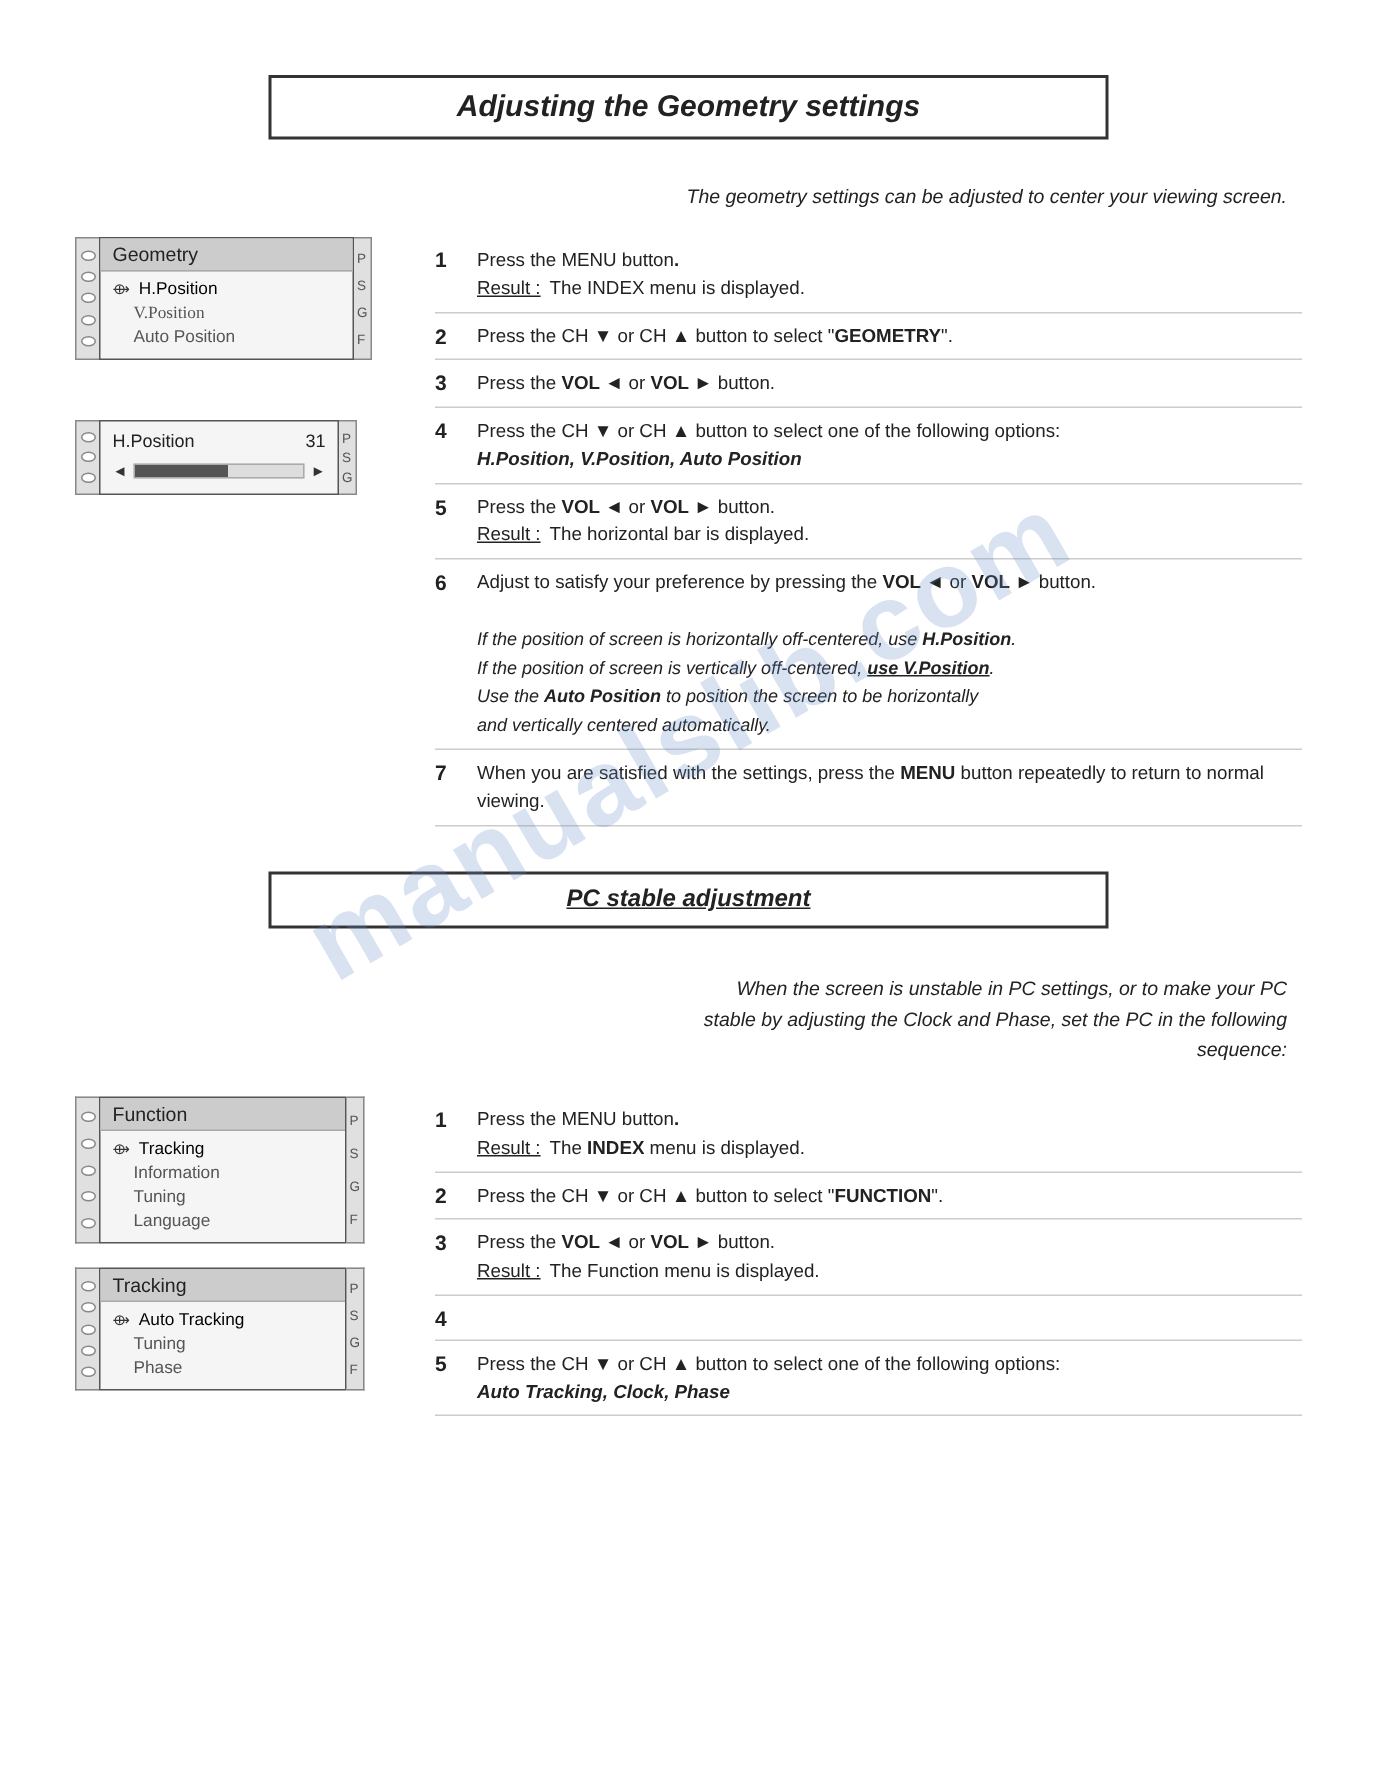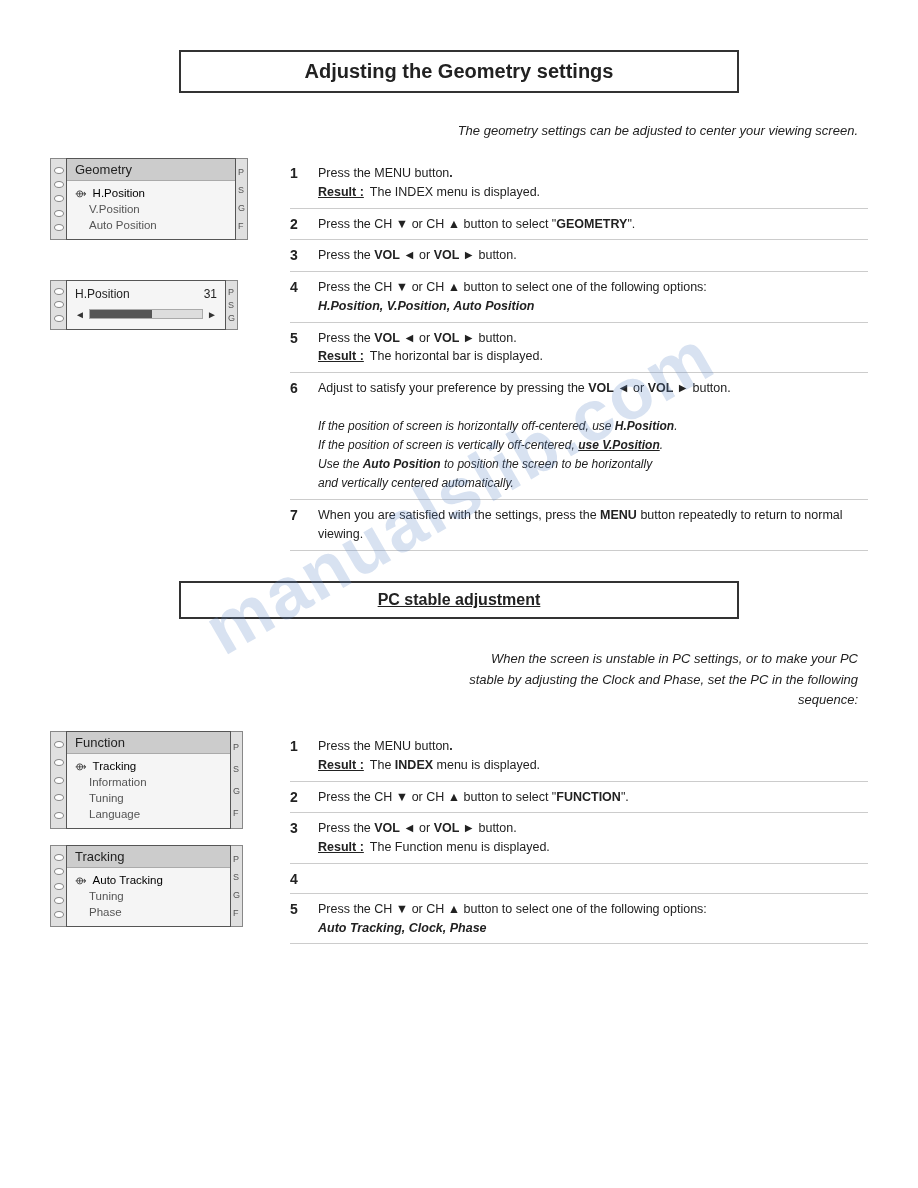--- a/index.html
+++ b/index.html
@@ -92,21 +92,21 @@
       flex: 1;
       font-size: 12.5px;
       line-height: 1.5;
     }
     .step-content .result-line {
       display: flex;
       gap: 6px;
     }
     .result-label {
       text-decoration: underline;
-      font-weight: bold;
+      font-weight: normal;
       white-space: nowrap;
       text-align: right;
     }
     .bold { font-weight: bold; }
     .bold-italic { font-weight: bold; font-style: italic; }
     .underline { text-decoration: underline; }
 
     
     .menu-box {
       border: 1px solid #555;
@@ -206,20 +206,21 @@
     }
 
     .page-container {
       padding: 20px 30px;
       position: relative;
     }
 
     .section-header-wrapper {
       text-align: center;
       margin-bottom: 18px;
+      font-style: italic;
     }
   </style>
 </head>
 <body>
 
 <div class="page-container">
 
   <div class="watermark">
     <span class="watermark-text">manualslib.com</span>
   </div>
@@ -244,21 +245,21 @@
                 <div style="width:10px;height:7px;border:1px solid #888;border-radius:50%;background:#fff;margin:2px auto;"></div>
                 <div style="width:10px;height:7px;border:1px solid #888;border-radius:50%;background:#fff;margin:2px auto;"></div>
                 <div style="width:10px;height:7px;border:1px solid #888;border-radius:50%;background:#fff;margin:2px auto;"></div>
                 <div style="width:10px;height:7px;border:1px solid #888;border-radius:50%;background:#fff;margin:2px auto;"></div>
                 <div style="width:10px;height:7px;border:1px solid #888;border-radius:50%;background:#fff;margin:2px auto;"></div>
               </div>
               <div class="menu-box" style="margin-bottom:0; width:170px;">
                 <div class="menu-header">Geometry</div>
                 <div class="menu-items">
                   <div class="menu-item selected">H.Position</div>
-                  <div class="menu-item" style="padding-left:14px;">V.Position</div>
+                  <div class="menu-item" style="padding-left:14px;font-family:Liberation Serif, serif;">V.Position</div>
                   <div class="menu-item" style="padding-left:14px;">Auto Position</div>
                 </div>
               </div>
               <div style="display:flex;flex-direction:column;justify-content:space-around;font-size:9px;color:#555;padding:4px 2px; border:1px solid #888; border-left:none; background:#e0e0e0;">
                 <span>P</span>
                 <span>S</span>
                 <span>G</span>
                 <span>F</span>
               </div>
             </div>

